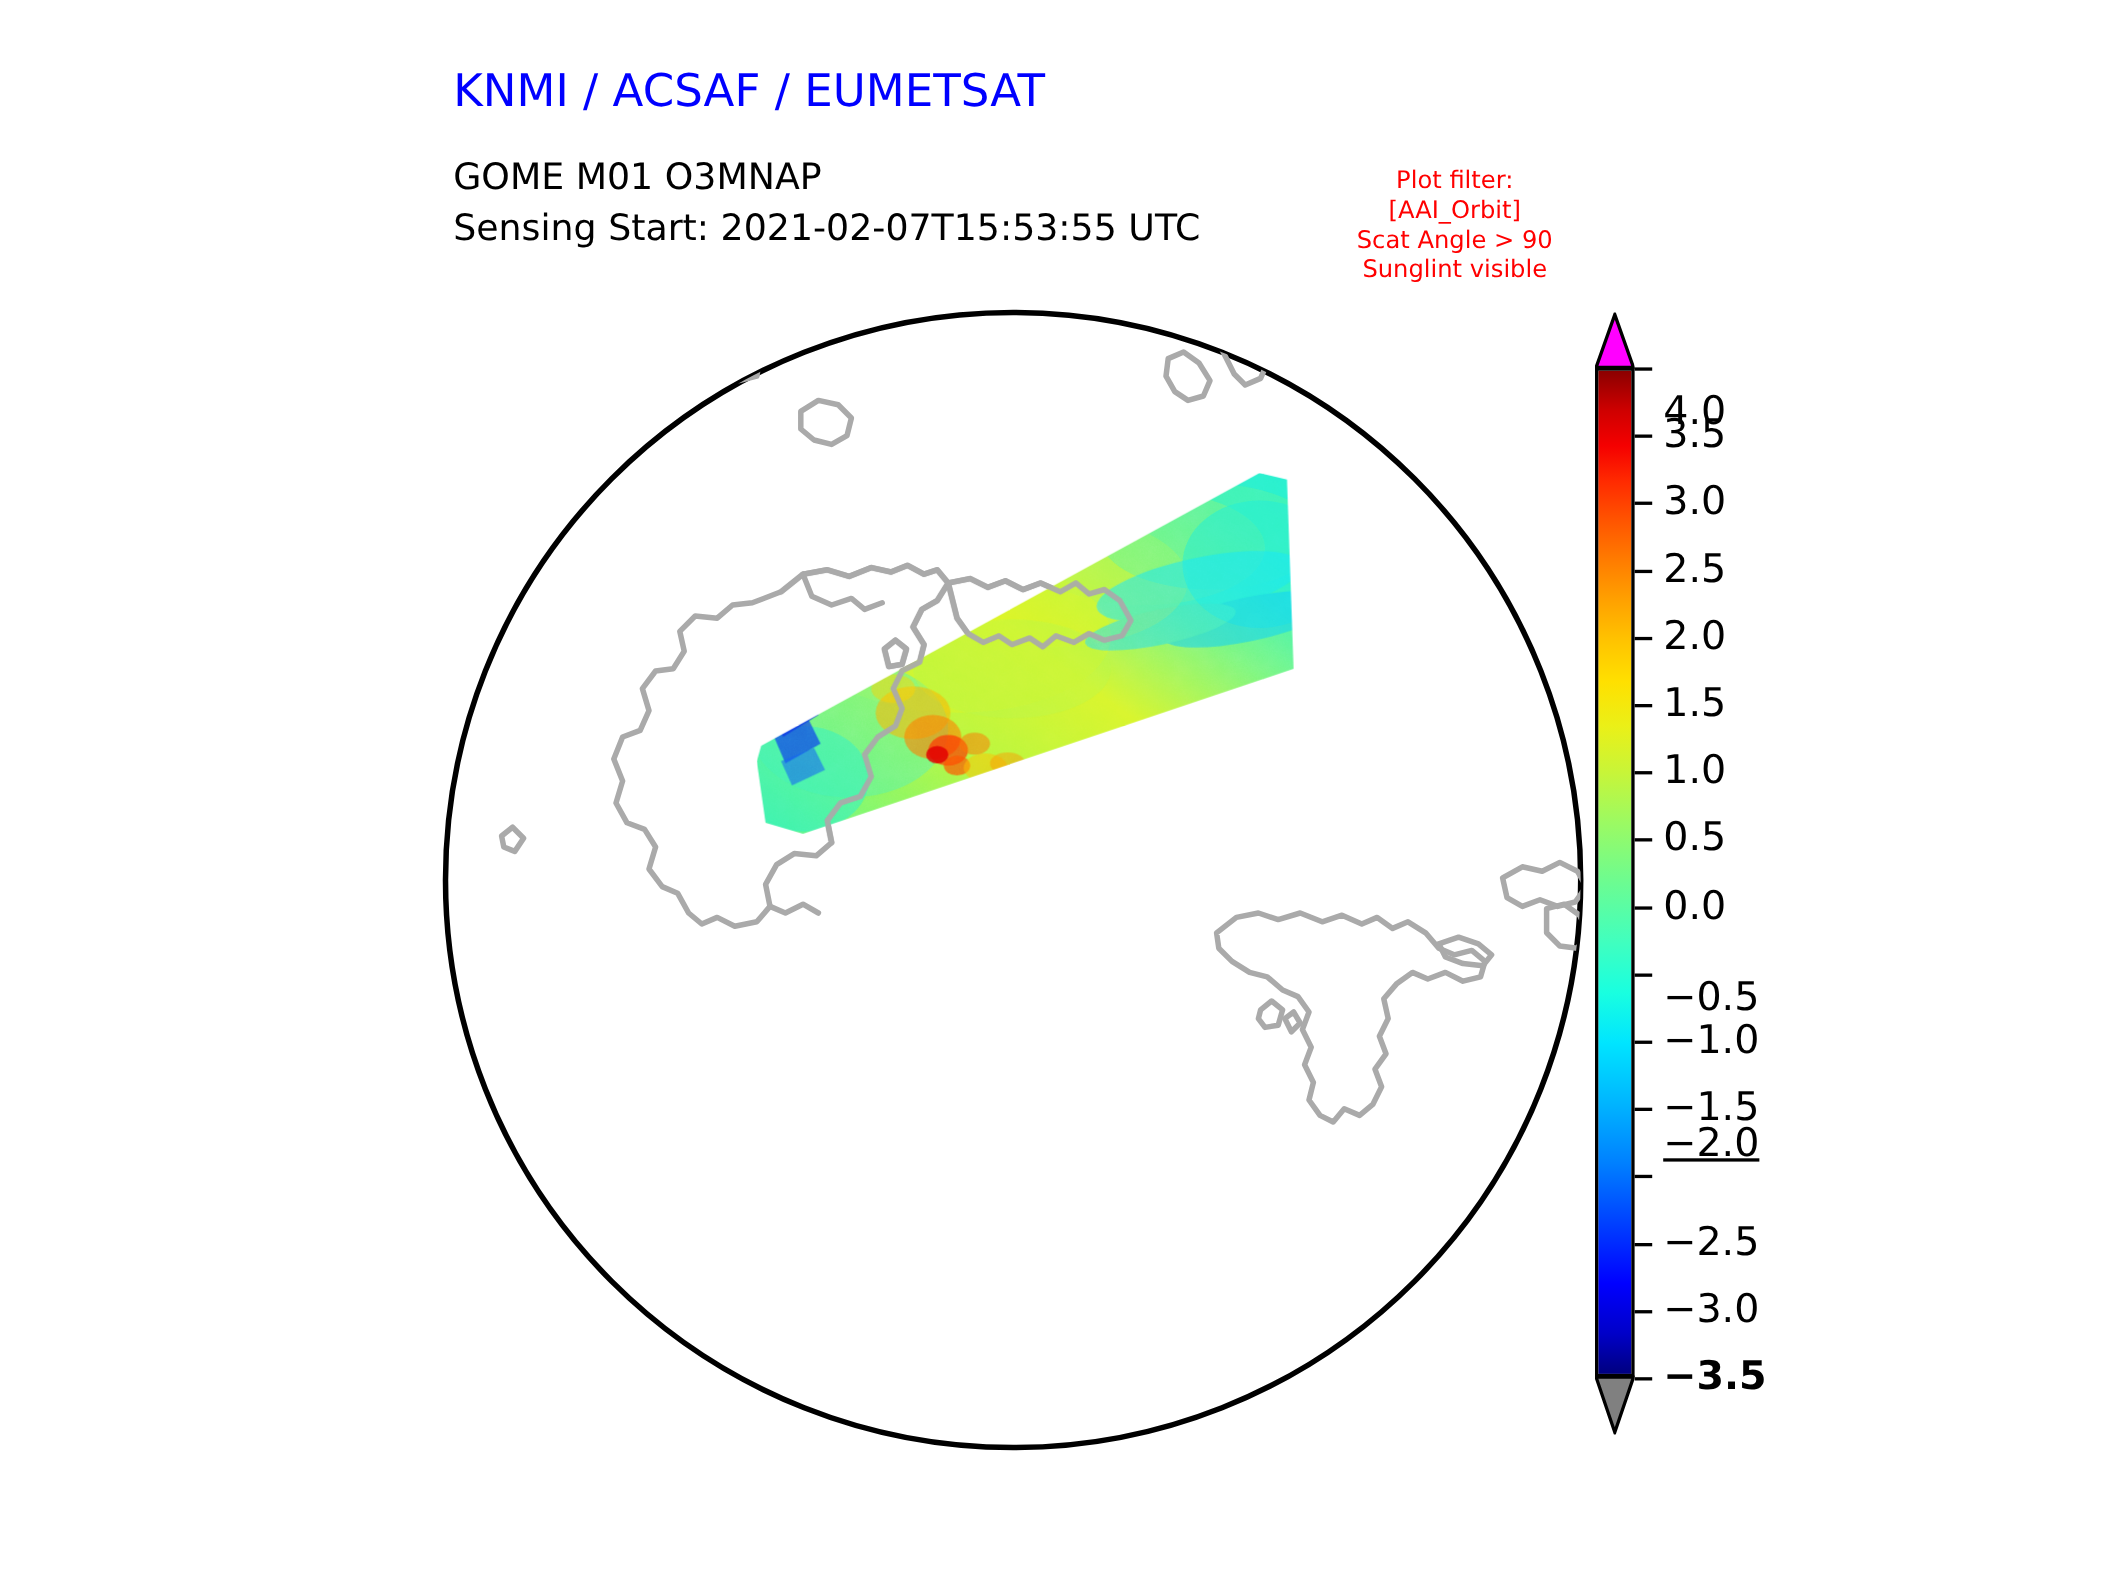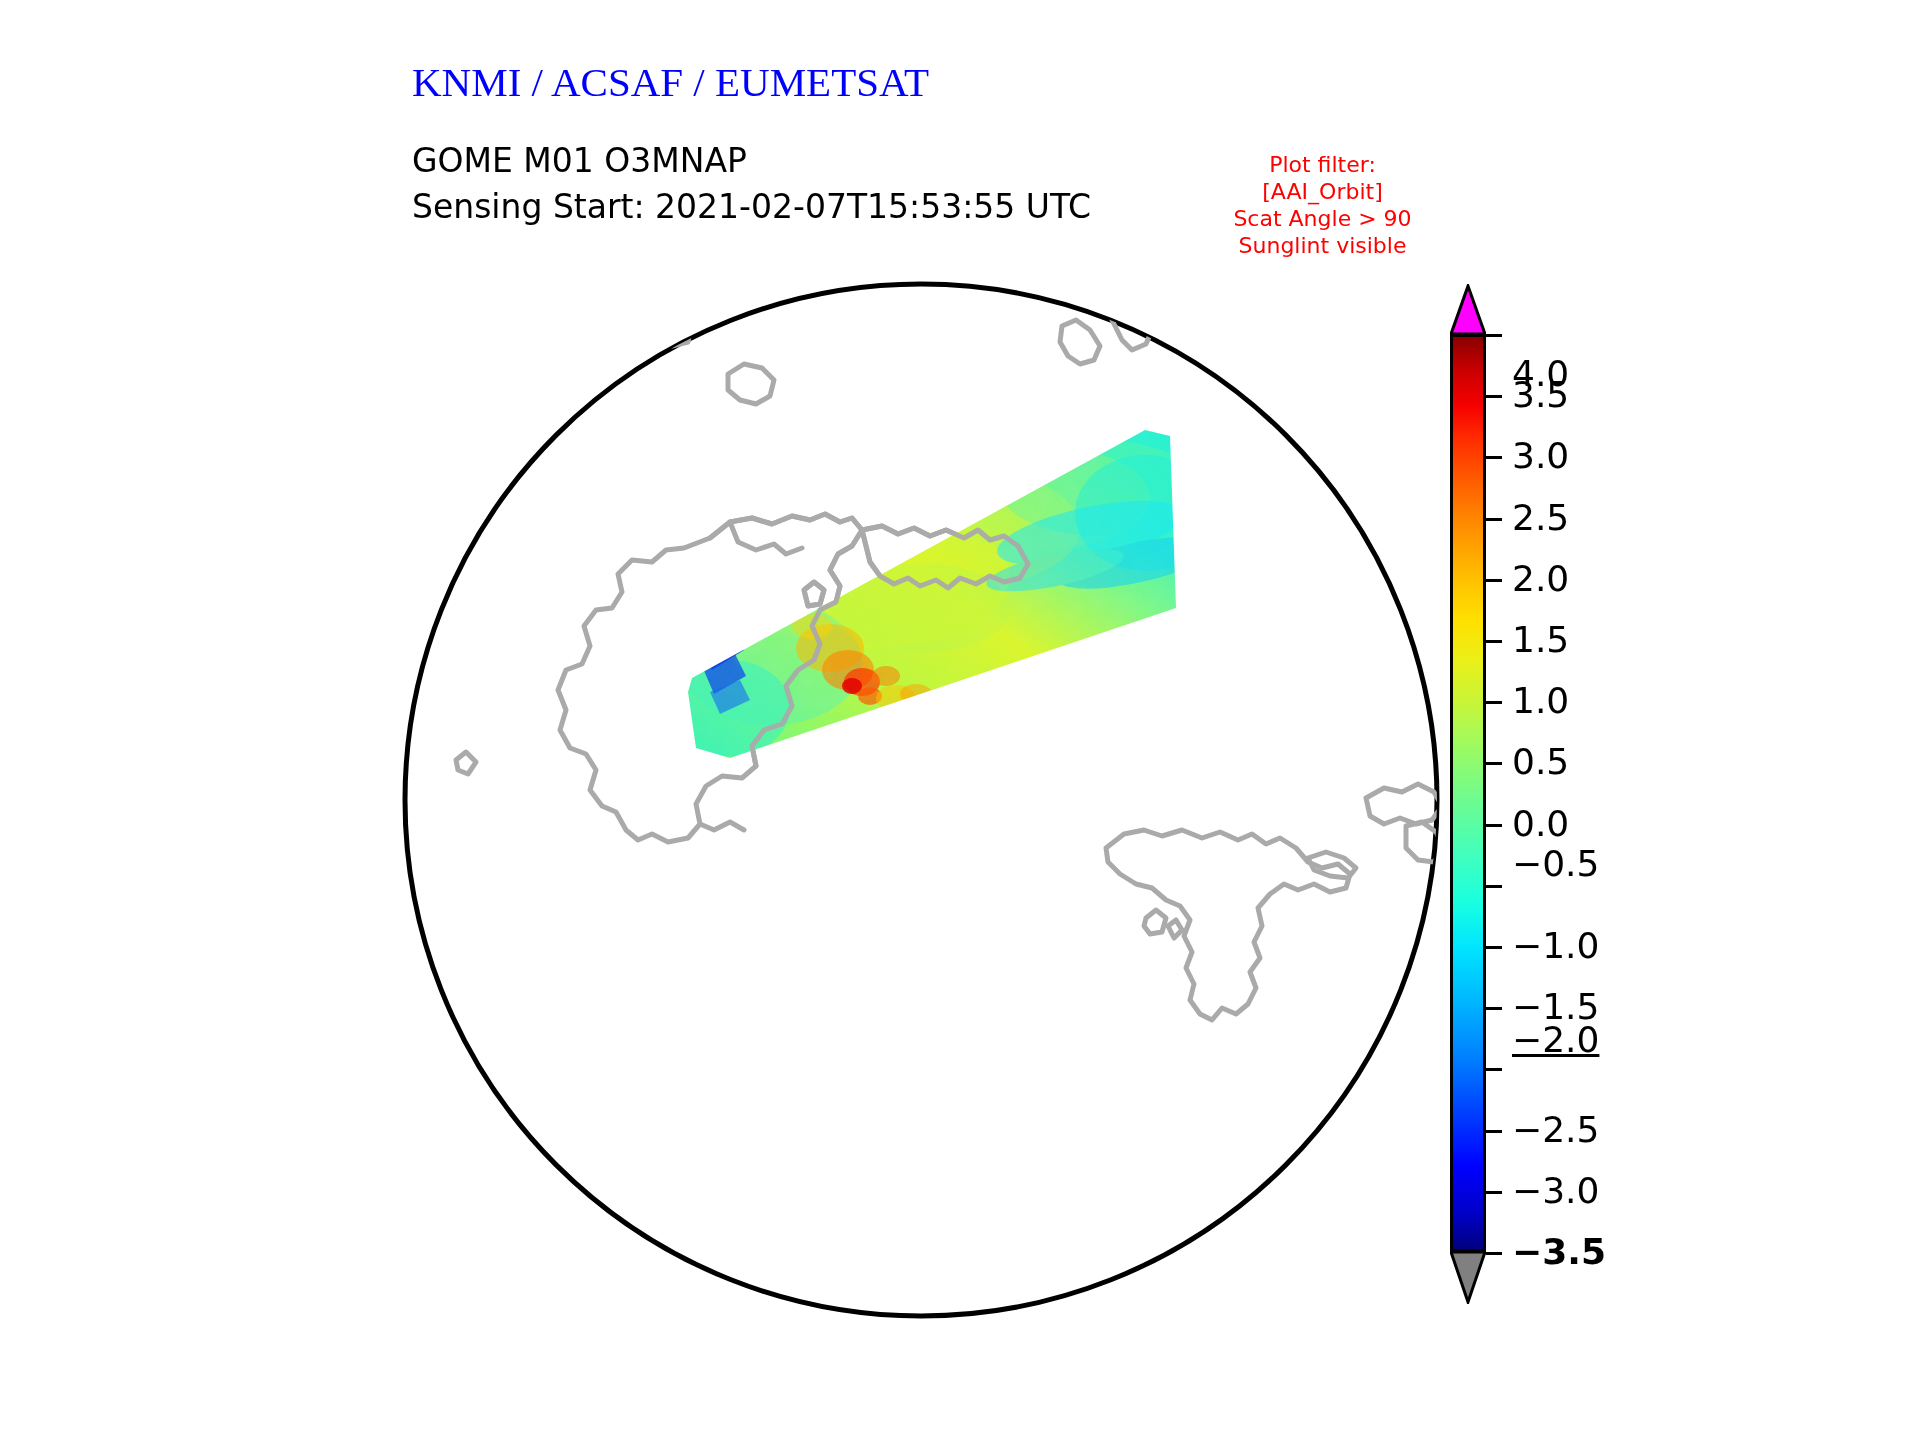--- a/index.html
+++ b/index.html
@@ -26,21 +26,20 @@
 
   
   .org-title {
     position: absolute;
     left: 412px;
     top: 58px;
     font-size: 41px;
     color: #0000ff;
     white-space: nowrap;
     letter-spacing: 0px;
-    font-family: Liberation Serif, serif;
   }
 
   .plot-created {
     position: absolute;
     left: 1160px;
     top: 60px;
     width: 300px;
     text-align: center;
     font-size: 21px;
     line-height: 27px;
@@ -376,21 +375,21 @@
         <div class="cb-tick-label" style="top: 298.8px;">2.0</div>
         <div class="cb-tick" style="top: 360px;"></div>
         <div class="cb-tick-label" style="top: 360px;">1.5</div>
         <div class="cb-tick" style="top: 421.2px;"></div>
         <div class="cb-tick-label" style="top: 421.2px;">1.0</div>
         <div class="cb-tick" style="top: 482.4px;"></div>
         <div class="cb-tick-label" style="top: 482.4px;">0.5</div>
         <div class="cb-tick" style="top: 543.6px;"></div>
         <div class="cb-tick-label" style="top: 543.6px;">0.0</div>
         <div class="cb-tick" style="top: 604.8px;"></div>
-        <div class="cb-tick-label" style="top: 584px;">−0.5</div>
+        <div class="cb-tick-label" style="top: 627px;">−0.5</div>
         <div class="cb-tick" style="top: 666px;"></div>
         <div class="cb-tick-label" style="top: 666px;">−1.0</div>
         <div class="cb-tick" style="top: 727.2px;"></div>
         <div class="cb-tick-label" style="top: 727.2px;">−1.5</div>
         <div class="cb-tick" style="top: 788.4px;"></div>
         <div class="cb-tick-label" style="top: 760px; text-decoration: underline;">−2.0</div>
         <div class="cb-tick" style="top: 849.6px;"></div>
         <div class="cb-tick-label" style="top: 849.6px;">−2.5</div>
         <div class="cb-tick" style="top: 910.8px;"></div>
         <div class="cb-tick-label" style="top: 910.8px;">−3.0</div>

